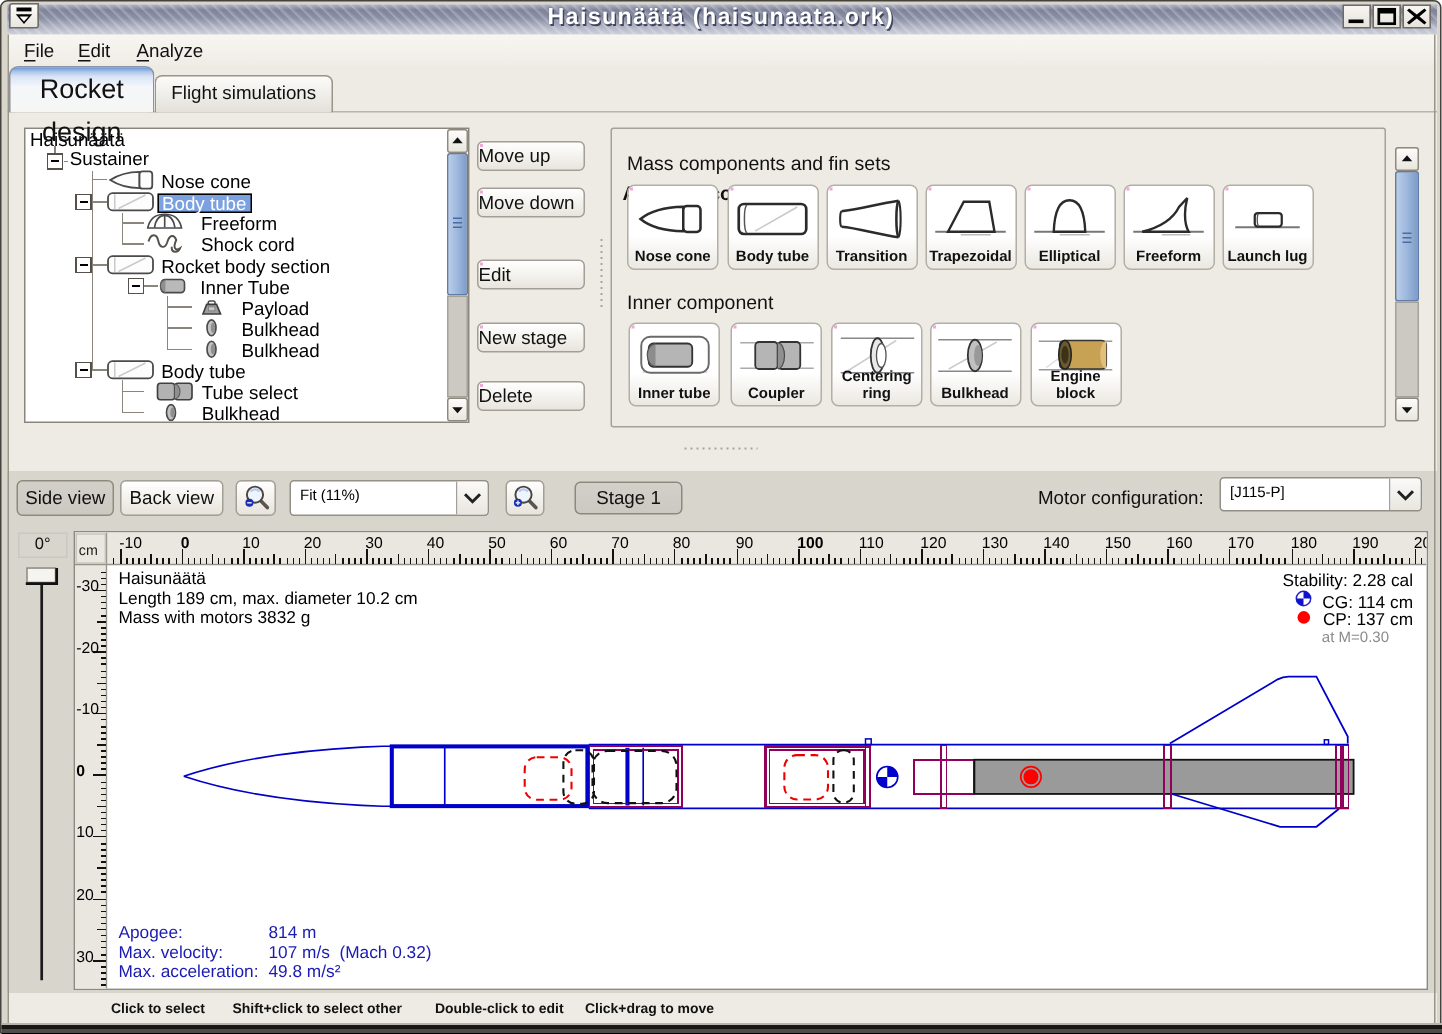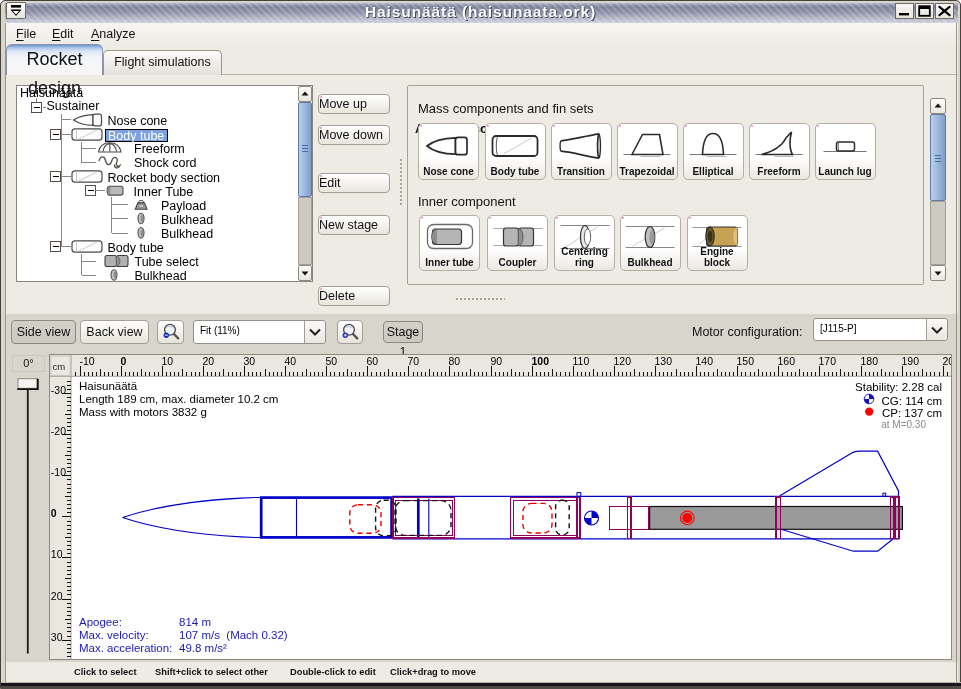--- a/index.html
+++ b/index.html
@@ -251,21 +251,21 @@
         <svg width="12" height="14" viewBox="0 0 12 14" style="position:absolute;left:0;top:0;">
           <path d="M2.5 5.5 L6 9.5 L9.5 5.5 Z" fill="#111"></path>
         </svg>
       </div>
   </div>
 
   <div class="pbtn pdot" style="top:93px;">Move up</div>
   <div class="pbtn pdot" style="top:124px;">Move down</div>
   <div class="pbtn pdot" style="top:172px;">Edit</div>
   <div class="pbtn pdot" style="top:214px;">New stage</div>
-  <div class="pbtn pdot" style="top:253px;margin-top:32px;">Delete</div>
+  <div class="pbtn pdot" style="top:253px;">Delete</div>
   <div class="dots-v" style="left:398px; top:157px;"></div>
 
   <div id="groupbox"></div>
   <div id="grouptitle">Add new component</div>
   <div class="seclabel" style="left:417px; top:100px;">Mass components and fin sets</div>
   <div class="seclabel" style="left:417px; top:193px;">Inner component</div>
 
   <div class="cbtn" style="left:417px; top:122px; height:57px;">
     <svg width="55" height="36" viewBox="0 0 55 36">
       <path d="M5.5 18 C13 11.8 23 10 34 9.8 L34 26.2 C23 26 13 24.2 5.5 18 Z" fill="#fff" stroke="#2b2b2b" stroke-width="1.7"></path>
@@ -414,21 +414,21 @@
         </svg></div>
     </div>
   <div class="tbbtn" style="left:336px; top:319px; width:26px; height:24px;"><svg width="20" height="20" viewBox="0 0 20 20" style="margin-top:1px;">
     <path d="M12.5 11.5 L17.2 16.4" stroke="#5a564f" stroke-width="2.4" stroke-linecap="round"></path>
     <circle cx="9" cy="7.8" r="5.4" fill="#eef4fd" stroke="#4a463f" stroke-width="1.3"></circle>
     <path d="M6 5.6 a4 4 0 0 1 6 0" stroke="#b9ccEC" stroke-width="1.5" fill="none"></path>
     <circle cx="5.3" cy="13.2" r="2.7" fill="#1b2fb4"></circle>
     <rect x="3.8" y="12.7" width="3" height="1" fill="#dde4ff"></rect>
     <rect x="4.8" y="11.7" width="1" height="3" fill="#dde4ff"></rect>
       </svg></div>
-  <div class="tbbtn pressed" style="left:382px; top:320px; width:40px; height:22px; line-height:20px;">Stage 1</div>
+  <div class="tbbtn pressed" style="left:382px; top:320px; width:72px; height:22px; line-height:20px;">Stage 1</div>
   <div class="seclabel" style="left:691px; top:324px; font-size:12.5px;">Motor configuration:</div>
   <div class="combo" style="left:812px; top:317px; width:135px; height:23px;">
     <div class="txt">[J115-P]</div>
       <div class="arr"><svg width="12" height="8" viewBox="0 0 12 8" style="margin:7px 0 0 4px;">
           <path d="M1 1.5 L6 6.5 L11 1.5" fill="none" stroke="#222" stroke-width="2"></path>
         </svg></div>
     </div>
 
   <div id="zerodeg">0°</div>
   <svg width="60" height="312" viewBox="0 0 60 312" style="position:absolute;left:0;top:348px;">

